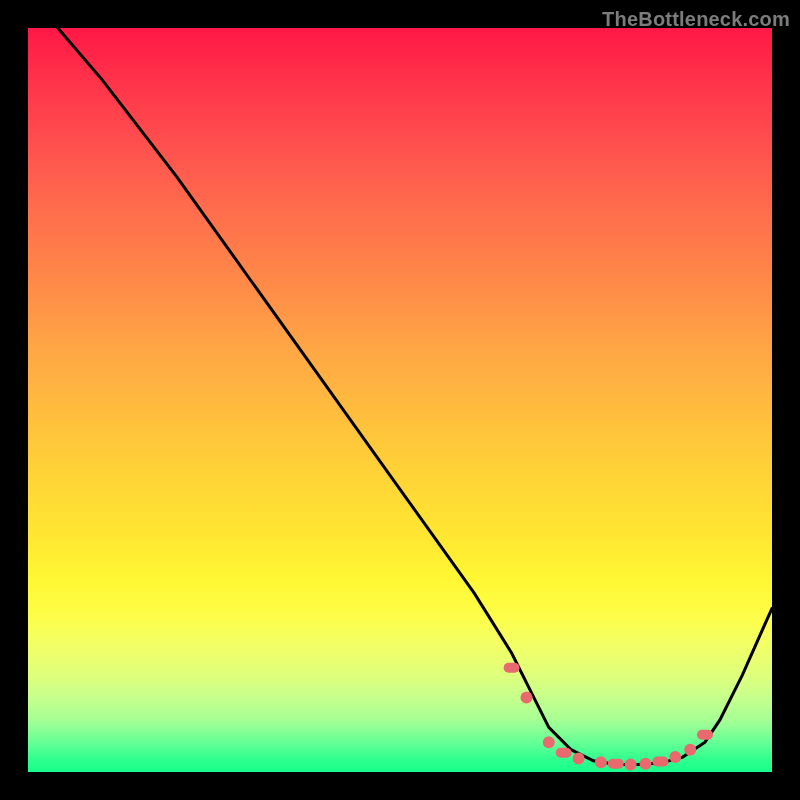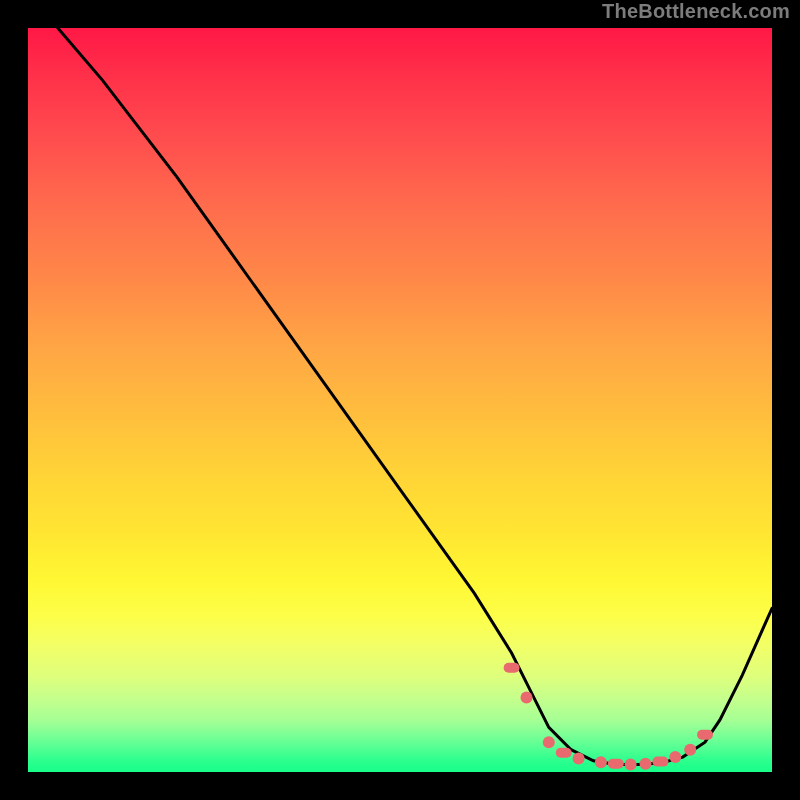--- a/index.html
+++ b/index.html
@@ -57,21 +57,21 @@
   }
   svg.curve {
     position: absolute;
     left: 0;
     top: 0;
     width: 744px;
     height: 744px;
   }
   .watermark {
     position: absolute;
-    top: 0;
+    top: 8px;
     right: 10px;
     font-family: Arial, Helvetica, sans-serif;
     font-size: 20px;
     font-weight: 600;
     color: #7c7c7c;
     letter-spacing: 0.2px;
     white-space: nowrap;
     margin-left: 22px;
   }
 </style>

